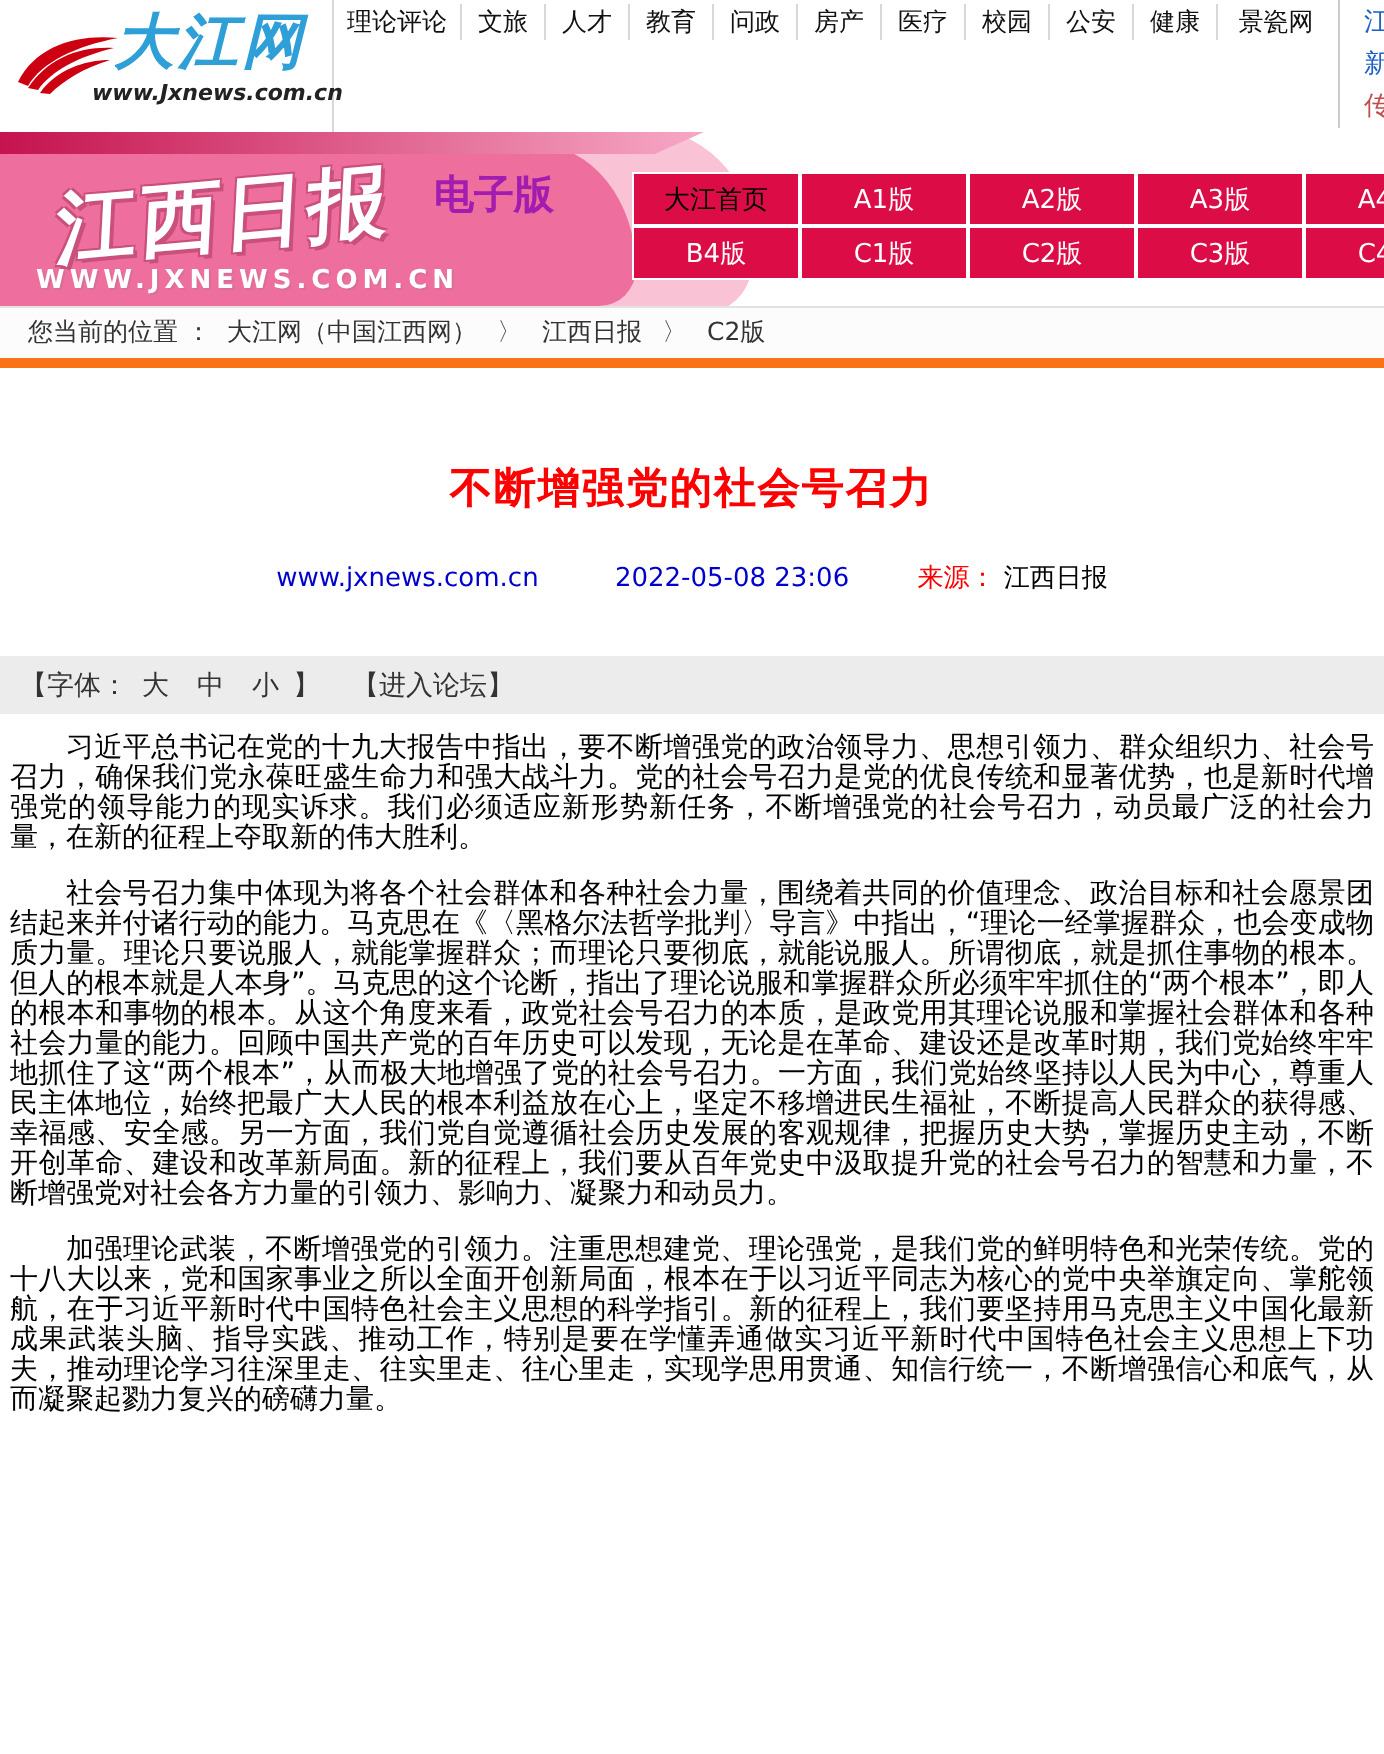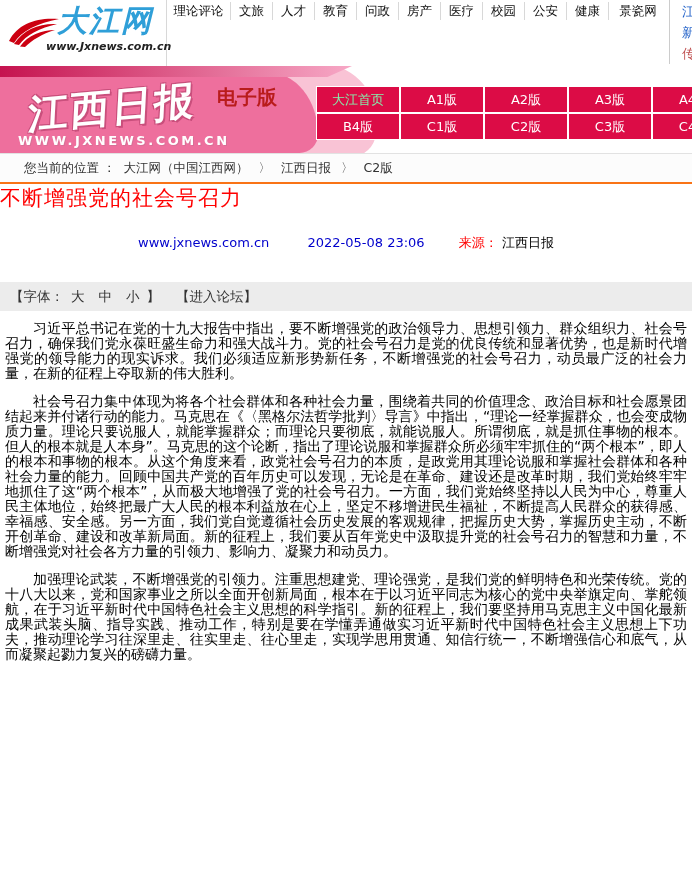--- a/index.html
+++ b/index.html
@@ -33,39 +33,39 @@
   .banner-main { position:absolute; left:0; top:6px; width:318px; height:81px;
     background:#ee6f9d; border-radius:0 60px 22px 0 / 0 74px 22px 0; z-index:2; }
   .banner-ribbon { position:absolute; left:0; top:0; width:352px; height:11px; z-index:3;
     background:linear-gradient(90deg,#c5134f,#f7a8c6);
     clip-path:polygon(0 0,100% 0,93% 100%,0 100%); }
   .paper-name { position:absolute; left:28px; top:14px; z-index:4; font-size:40px; font-weight:bold;
     font-family:"DejaVu Serif","Liberation Serif",serif; color:#fff; letter-spacing:2px;
     transform:rotate(-5deg) skewX(-8deg); white-space:nowrap;
     text-shadow:2px 2px 0 #c94f7c,-1px -1px 0 #c94f7c,1px -1px 0 #c94f7c,-1px 1px 0 #c94f7c; }
   .edition-label { position:absolute; left:217px; top:18px; z-index:4; font-size:20px;
-    font-weight:bold; color:#b91c1c; }
+    font-weight:bold; color:#a21caf; }
   .banner-url { position:absolute; left:18px; top:67px; z-index:4; font-size:13px; font-weight:bold;
     color:#fff; letter-spacing:2.5px; text-shadow:1px 1px 0 #d86f96; white-space:nowrap; }
   .tabs { position:absolute; left:316px; top:20px; z-index:5; display:grid;
     grid-template-columns:repeat(5,84px); }
   .tab { height:27px; background:#dc0c46; border:1px solid #fff; color:#fff; font-size:13px;
     display:flex; align-items:center; justify-content:center; text-decoration:none; }
-  .tab.hot { color:#86efac; }
+  .tab.hot { color:#000000; }
 
   
-  .breadcrumb { height:31px; border-top:1px solid #e2e2e2; border-bottom:2px solid #f97316;
-    background:#fcfcfc; display:flex; align-items:center; padding-left:24px;
+  .breadcrumb { height:31px; border-top:1px solid #e2e2e2; border-bottom:5px solid #f97316;
+    background:#fcfcfc; display:flex; align-items:center; padding-left:14px;
     font-size:12.5px; color:#333; }
   .breadcrumb a { color:#333; text-decoration:none; }
   .crumb-sep { margin:0 10px; color:#555; }
   .crumb-label { margin-right:8px; }
 
   
-  .article-title { text-align:left; font-size:21px; font-weight:normal;
+  .article-title { margin-top:46px; text-align:center; font-size:21px; font-weight:bold;
     color:#ff0000; letter-spacing:1px; }
   .article-meta { margin-top:22px; text-align:center; font-size:13px; color:#000; }
   .meta-site, .meta-date { color:#0000cc; }
   .meta-site { margin-right:34px; }
   .meta-date { margin-right:30px; }
   .meta-source-label { color:#ff0000; }
   .meta-source { color:#000; }
 
   .toolbar { margin-top:30px; height:29px; background:#ececec; display:flex; align-items:center;
     padding-left:10px; font-size:13.5px; color:#333; }

